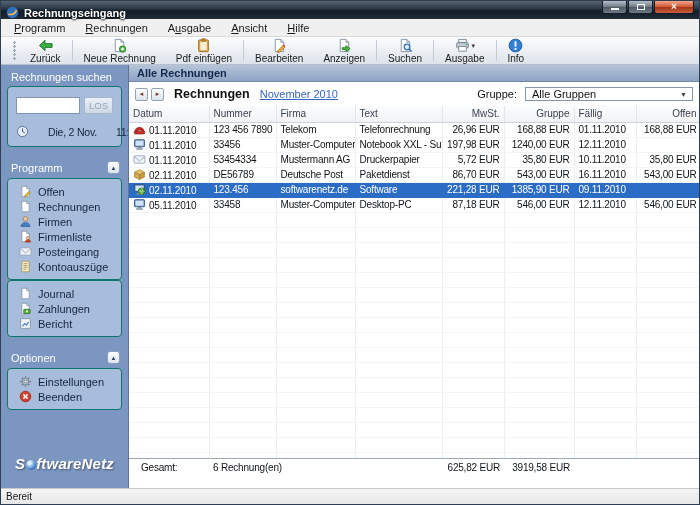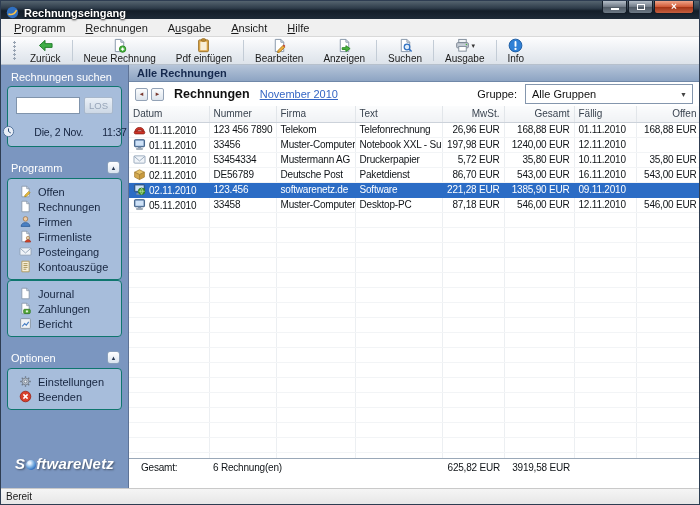--- a/index.html
+++ b/index.html
@@ -30,40 +30,40 @@
   .icon svg{width:100%;height:100%;}
   
   .body{flex:1;display:flex;min-height:0;}
   .sidebar{flex:0 0 127px;background:#7b96c0;display:flex;flex-direction:column;overflow:hidden;}
   .side-label{color:#fff;font-size:11px;margin:6px 0 3px 10px;}
   .panel{background:#a7bddb;border:1px solid #0f766e;border-radius:4px;margin:0 6px;}
   .search-panel{padding:10px 8px 8px;}
   .search-row{display:flex;gap:4px;align-items:center;}
   .search-input{width:64px;height:17px;border:1px solid #8094ac;background:#fff;font-size:11px;padding:0 3px;font-family:inherit;}
   .los-btn{width:29px;height:17px;border:1px solid #a8b8cc;border-radius:2px;background:linear-gradient(180deg,#eaf0f7,#cdd8e5);color:#97a5b9;font-size:9.5px;font-family:inherit;}
-  .clock-row{display:flex;align-items:center;gap:19px;margin-top:11px;font-size:10.5px;letter-spacing:-0.2px;color:#14233f;white-space:nowrap;justify-content:center;}
+  .clock-row{display:flex;align-items:center;gap:19px;margin-top:11px;font-size:10.5px;letter-spacing:-0.2px;color:#14233f;white-space:nowrap;}
   .clock-row .icon{width:13px;height:13px;flex:0 0 13px;}
   .clock-row .time{margin-left:auto;}
   .section-head{display:flex;align-items:center;margin:14px 8px 4px 10px;}
   .section-head .lbl{color:#fff;font-size:11px;flex:1;}
   .collapse-btn{width:13px;height:13px;background:linear-gradient(180deg,#fff,#dbe4ef);border:1px solid #8aa0bc;border-radius:3px;display:flex;align-items:center;justify-content:center;font-size:6px;color:#2a3a55;}
   .section-panel{padding:5px 5px;}
   .side-item{display:flex;align-items:center;gap:6px;height:15px;padding-left:6px;font-size:11px;color:#16253f;white-space:nowrap;}
   .side-item .icon{width:13px;height:13px;flex:0 0 13px;}
   .logo{margin-top:auto;margin-bottom:16px;text-align:center;color:#fff;font-weight:bold;font-style:italic;font-size:15px;letter-spacing:.2px;text-shadow:1px 1px 2px rgba(0,0,0,.45);white-space:nowrap;}
   .globe{display:inline-block;width:10px;height:10px;border-radius:50%;background:radial-gradient(circle at 35% 30%,#e8f2ff 12%,#79aee0 45%,#2f6fc0 75%,#1a4a88);margin:0 .5px -1px .5px;}
   
   .main{flex:1;display:flex;flex-direction:column;background:#fff;min-width:0;border-left:1px solid #5e7396;}
   .main-header{flex:0 0 17px;background:linear-gradient(180deg,#b6c5d9,#8da4c3);border-bottom:1px solid #7088a8;display:flex;align-items:center;padding:0 8px;font-size:11px;font-weight:bold;color:#15294e;}
   .nav-row{flex:0 0 24px;display:flex;align-items:center;padding:0 6px;gap:3px;}
   .nav-btn{width:13px;height:13px;border:1px solid #93a2b6;border-radius:2px;background:linear-gradient(180deg,#fbfcfd,#dde4ec);display:flex;align-items:center;justify-content:center;font-size:6px;color:#7a3a30;}
   .list-title{font-size:12.5px;font-weight:bold;color:#111;margin:0 7px 0 7px;}
   .month-link{font-size:11px;color:#3566c4;text-decoration:underline;cursor:pointer;}
   .group-label{margin-left:auto;font-size:11px;color:#111;margin-right:5px;}
-  .combo{width:168px;height:20px;border:1px solid #8496ad;background:#fff;display:flex;align-items:center;font-size:11px;padding-left:6px;color:#111;}
+  .combo{width:168px;height:14px;border:1px solid #8496ad;background:#fff;display:flex;align-items:center;font-size:11px;padding-left:6px;color:#111;}
   .combo-arrow{margin-left:auto;font-size:7px;color:#444;padding:0 5px;}
   .table-wrap{flex:0 0 352px;overflow:hidden;}
   table{border-collapse:collapse;table-layout:fixed;width:100%;}
   th{height:16px;font-size:10px;font-weight:normal;color:#3a4450;text-align:left;background:linear-gradient(180deg,#fbfcfd,#f0f2f5);border-bottom:1px solid #ccd2da;border-right:1px solid #e2e6ea;padding:0 4px;white-space:nowrap;overflow:hidden;}
   td{height:15px;font-size:10px;color:#101418;border-right:1px solid #eceff2;border-bottom:1px solid #f2f4f6;padding:0 4px;white-space:nowrap;overflow:hidden;letter-spacing:-0.2px;}
   th.r,td.r{text-align:right;}
   td .icon{width:13px;height:13px;vertical-align:-2px;margin-right:3px;}
   tr.selected td{background:var(--sel,#2b6cc5);color:#fff;border-color:var(--sel,#2b6cc5);}
   .table-footer{flex:0 0 17px;border-top:1px solid #9aa8b8;}
   .table-footer td{border:none;font-size:10px;height:16px;}
@@ -344,21 +344,21 @@
               <col style="width: 62px;">
               <col style="width: 65px;">
             </colgroup>
             <thead>
               <tr>
                 <th>Datum</th>
                 <th>Nummer</th>
                 <th>Firma</th>
                 <th>Text</th>
                 <th class="r">MwSt.</th>
-                <th class="r">Gesamt</th>
+                <th class="r">Gruppe</th>
                 <th>Fällig</th>
                 <th class="r">Offen</th>
               </tr>
             </thead>
             <tbody>
               <tr>
                 <td><span class="icon"><svg viewBox="0 0 16 16" xmlns="http://www.w3.org/2000/svg">
                       <path d="M2.5 10.5c0-3.3 2.5-5 5.5-5s5.5 1.7 5.5 5h-2.2l-.8-2H6l-.8 2z" fill="#cf3126" stroke="#8a1e14"></path>
                       <rect x="1.5" y="10" width="13" height="3.4" rx="1.6" fill="#cf3126" stroke="#8a1e14"></rect>
                     </svg></span><span>01.11.2010</span></td>

